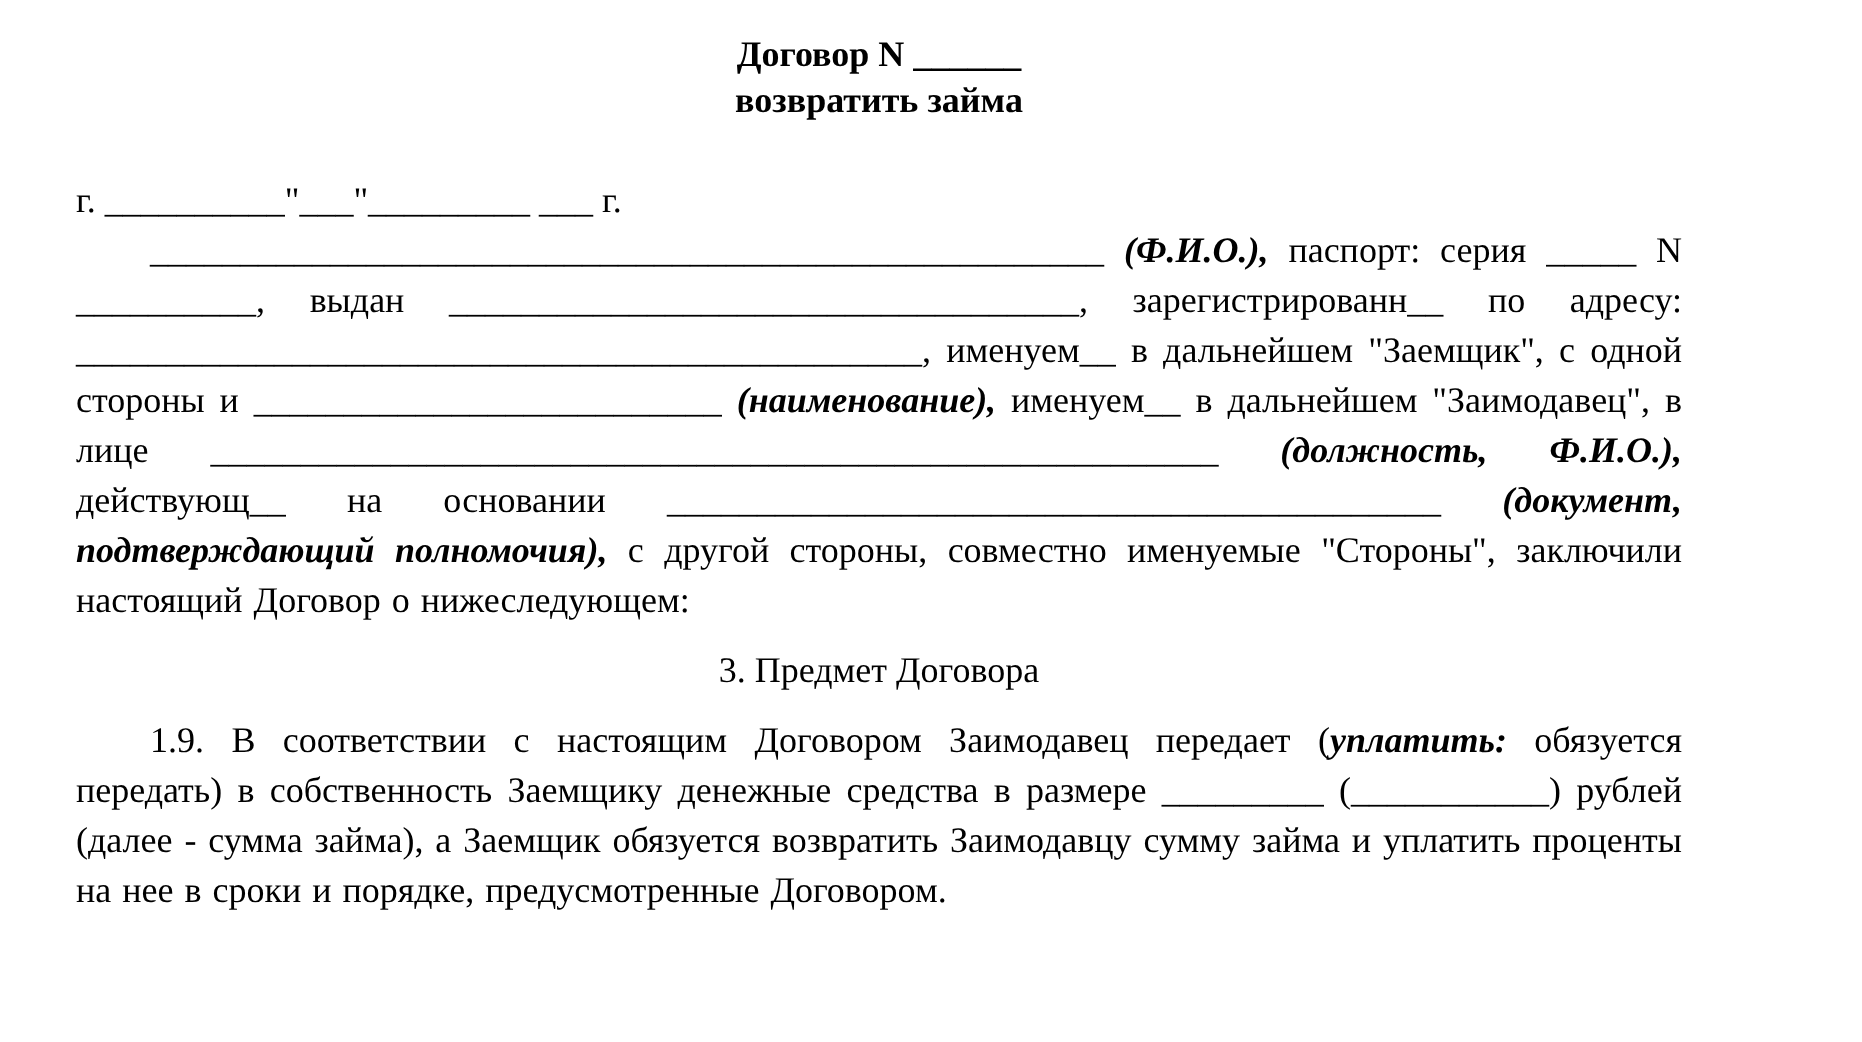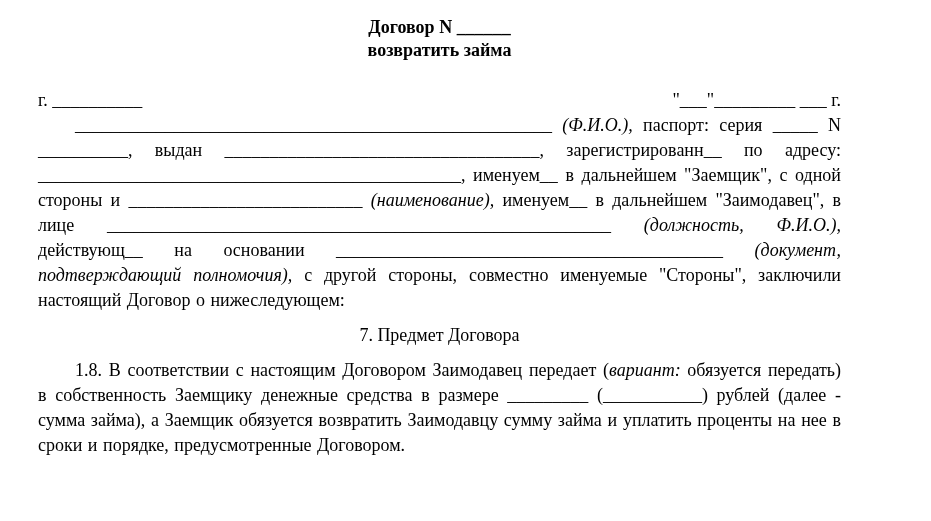--- a/index.html
+++ b/index.html
@@ -21,21 +21,20 @@
     box-sizing: border-box;
     width: 879px;
   }
   .title {
     text-align: center;
     font-weight: bold;
     line-height: 23px;
   }
   .hdr-row {
     display: flex;
-    justify-content: space-between;
     margin-top: 26px;
     line-height: 25px;
   }
   p.just {
     margin: 0;
     text-align: justify;
     text-indent: 37px;
     line-height: 25px;
     word-spacing: 1px;
   }
@@ -43,38 +42,39 @@
     margin-top: 12px;
   }
   .heading {
     text-align: center;
     margin-top: 10px;
     margin-bottom: 10px;
     line-height: 25px;
   }
   .it {
     font-style: italic;
+    font-weight: bold;
   }
 </style>
 </head>
 <body>
 
 <div class="page">
 
   <div class="title">
     <div>Договор N ______</div>
     <div>возвратить займа</div>
   </div>
 
   <div class="hdr-row">
     <span>г. __________</span>
     <span>"___"_________ ___ г.</span>
   </div>
 
   <p class="just preamble"><span>_____________________________________________________ </span><span class="it">(Ф.И.О.),</span><span> паспорт: серия _____ N __________, выдан ___________________________________, зарегистрированн__ по адресу: _______________________________________________, именуем__ в дальнейшем "Заемщик", с одной стороны и __________________________ </span><span class="it">(наименование),</span><span> именуем__ в дальнейшем "Заимодавец", в лице ________________________________________________________ </span><span class="it">(должность, Ф.И.О.),</span><span> действующ__ на основании ___________________________________________ </span><span class="it">(документ, подтверждающий полномочия),</span><span> с другой стороны, совместно именуемые "Стороны", заключили настоящий Договор о нижеследующем:</span></p>
 
-  <div class="heading">7. Предмет Договора</div>
+  <div class="heading">3. Предмет Договора</div>
 
-  <p class="just"><span>1.8. В соответствии с настоящим Договором Заимодавец передает (</span><span class="it">вариант:</span><span> обязуется передать) в собственность Заемщику денежные средства в размере _________ (___________) рублей (далее - сумма займа), а Заемщик обязуется возвратить Заимодавцу сумму займа и уплатить проценты на нее в сроки и порядке, предусмотренные Договором.</span></p>
+  <p class="just"><span>1.9. В соответствии с настоящим Договором Заимодавец передает (</span><span class="it">уплатить:</span><span> обязуется передать) в собственность Заемщику денежные средства в размере _________ (___________) рублей (далее - сумма займа), а Заемщик обязуется возвратить Заимодавцу сумму займа и уплатить проценты на нее в сроки и порядке, предусмотренные Договором.</span></p>
 
 
 
 </div>
 
 </body></html>

